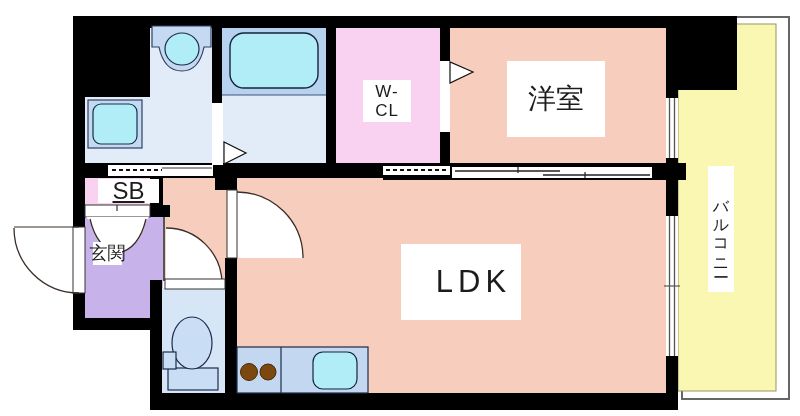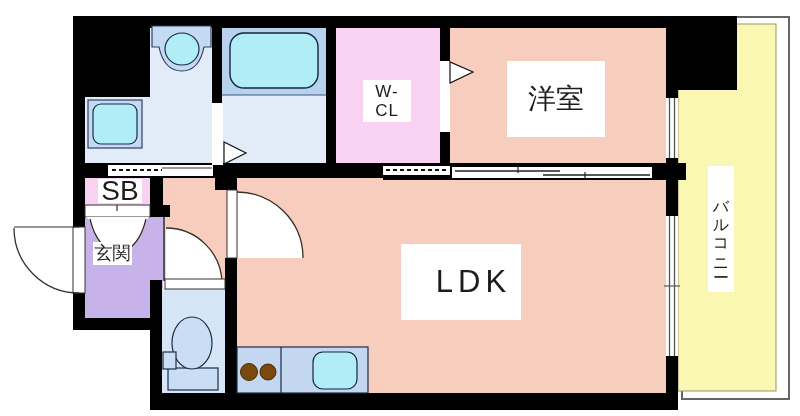--- a/index.html
+++ b/index.html
@@ -6,22 +6,22 @@
   .plan{
     position:relative;width:800px;height:416px;background:#fff;overflow:hidden;
     font-family:"Liberation Sans","DejaVu Sans",sans-serif;
   }
   .plan svg{position:absolute;left:0;top:0;}
   .lbl{
     position:absolute;background:#fff;color:#1c1c1c;text-align:center;
     display:flex;flex-direction:column;justify-content:center;align-items:center;
     line-height:1.12;white-space:nowrap;
   }
-  .lbl-sb{left:98px;top:179px;width:44px;height:24px;font-size:28px;}
-  .lbl-genkan{left:93px;top:242px;width:39px;height:23px;font-size:18px;}
+  .lbl-sb{left:98px;top:179px;width:61px;height:24px;font-size:24px;text-decoration:underline;}
+  .lbl-genkan{left:93px;top:242px;width:29px;height:23px;font-size:18px;}
   .lbl-wcl{left:363px;top:80px;width:48px;height:42px;font-size:17px;letter-spacing:1px;}
   .lbl-yo{left:507px;top:61px;width:98px;height:76px;font-size:28px;text-align:right;}
   .lbl-ldk{left:401px;top:244px;width:120px;height:76px;font-size:31px;}
   .lbl-ldk .l1{letter-spacing:5px;margin-left:25px;}
   .lbl-balcony{
     left:708px;top:166px;width:26px;height:126px;font-size:16px;
     writing-mode:vertical-rl;text-orientation:upright;letter-spacing:2px;
   }
 </style>
 </head>

